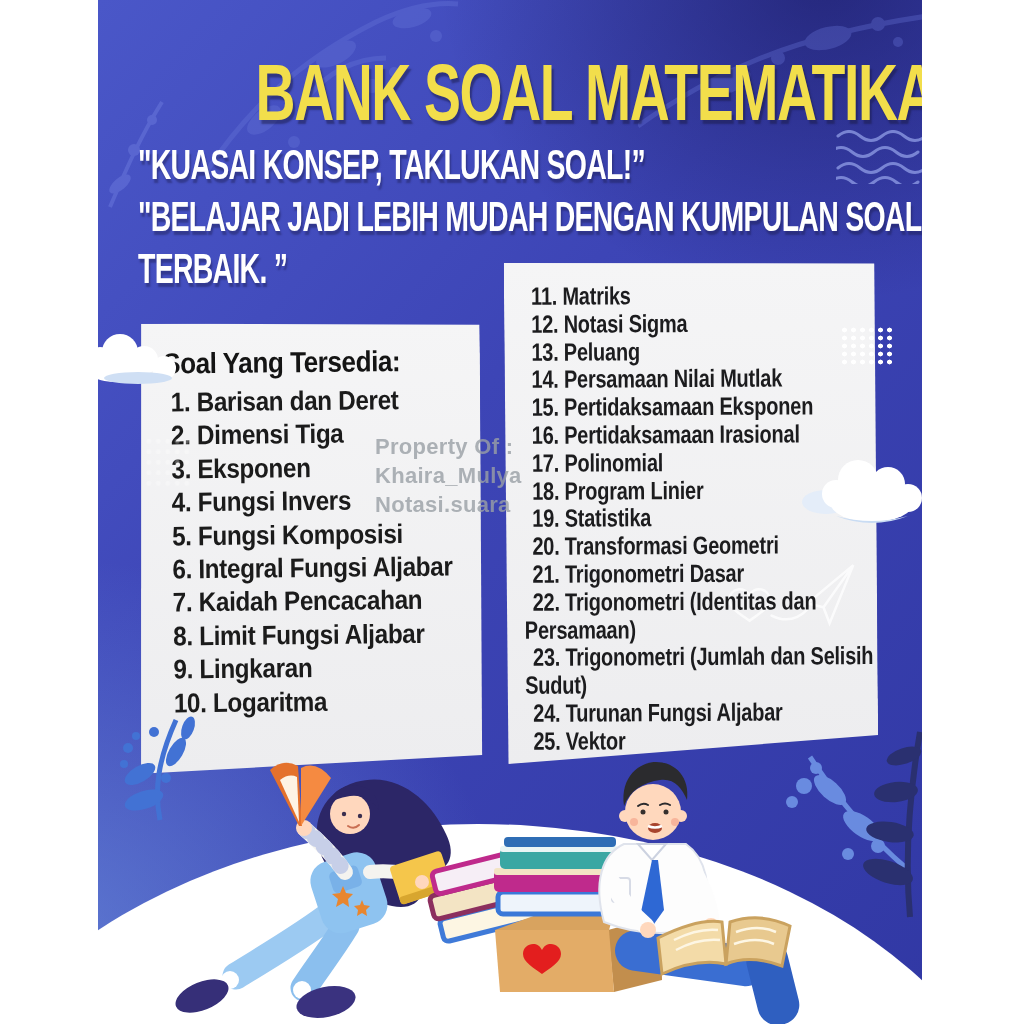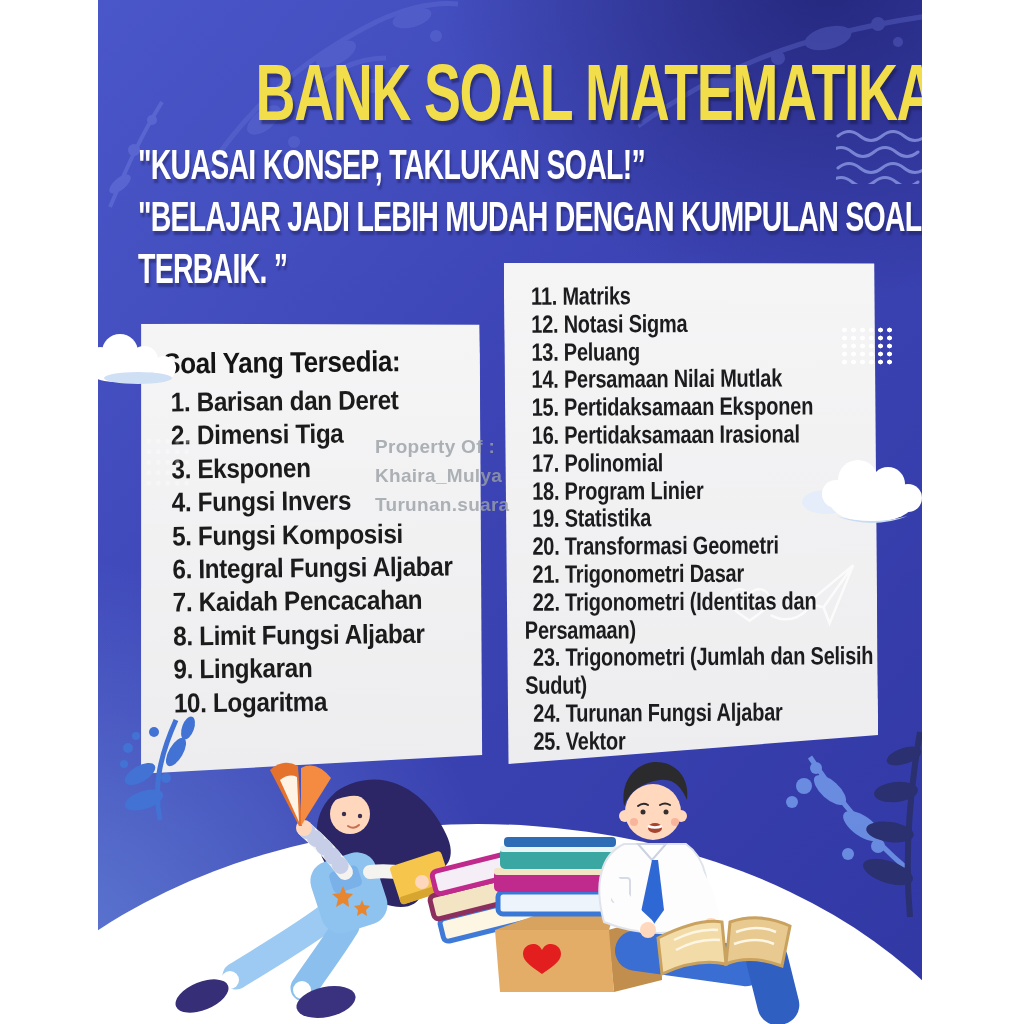--- a/index.html
+++ b/index.html
@@ -34,21 +34,21 @@
   .panel-right{left:407px;top:262px;width:372px;height:501px;transform:rotate(-.3deg);
     clip-path:polygon(0 0,99.6% .5%,100% 94.6%,.6% 100%);}
   .list-wrap-left{position:relative;width:430px;padding:24px 0 0 30px;transform:scaleX(.9);transform-origin:left top;z-index:2;}
   .list-wrap-right{position:relative;width:460px;padding:20px 0 0 24px;transform:scaleX(.8);transform-origin:left top;z-index:2;}
   .panel-heading{margin:0 0 6px 0;font-size:29px;font-weight:bold;color:#141414;letter-spacing:-.5px;}
   ul.soal{list-style:none;margin:0;padding:0;}
   .panel-left  ul.soal li{font-size:27px;line-height:33.4px;font-weight:bold;color:#1b1b1b;text-indent:8px;letter-spacing:-.4px;}
   .panel-right ul.soal li{font-size:25px;line-height:27.8px;font-weight:bold;color:#1c1c1e;text-indent:10px;letter-spacing:-.3px;}
   
   .watermark{position:absolute;left:277px;top:432px;z-index:4;opacity:.8;}
-  .watermark div{font-size:19px;font-weight:bold;color:#9aa0a6;line-height:29px;letter-spacing:.3px;}
+  .watermark div{font-size:22px;font-weight:bold;color:#9aa0a6;line-height:29px;letter-spacing:.3px;}
   
   .dots{position:absolute;background-image:radial-gradient(circle,#ffffff 2.2px,transparent 2.7px);}
   .dots-right{left:742px;top:326px;width:52px;height:39px;background-size:9px 8px;z-index:5;}
   .dots-left{left:46px;top:436px;width:46px;height:52px;background-size:9.5px 10.5px;opacity:.30;z-index:3;}
   .deco{position:absolute;z-index:1;}
   .deco-front{position:absolute;z-index:5;}
   .deco-mid{position:absolute;z-index:3;}
   .ground-ellipse{position:absolute;left:-180px;top:824px;width:1120px;height:800px;border-radius:50%;
     background:#ffffff;z-index:6;}
   .illustration{position:absolute;left:0;top:740px;width:824px;height:284px;z-index:8;}
@@ -155,21 +155,21 @@
           <li>23. Trigonometri (Jumlah dan Selisih Sudut)</li>
           <li>24. Turunan Fungsi Aljabar</li>
           <li>25. Vektor</li>
         </ul>
       </div>
     </div>
 
     <div class="watermark">
       <div>Property Of :</div>
       <div>Khaira_Mulya</div>
-      <div>Turunan.suara</div>
+      <div>Notasi.suara</div>
     </div>
 
     <div class="dots dots-right"></div>
     <div class="dots dots-left"></div>
 
     <svg class="deco-front" style="left:-12px;top:316px" width="108" height="68" viewBox="0 0 108 68">
       <g fill="#ffffff">
         <ellipse cx="30" cy="52" rx="30" ry="14"></ellipse>
         <circle cx="34" cy="36" r="18"></circle>
           <circle cx="58" cy="44" r="14"></circle>

